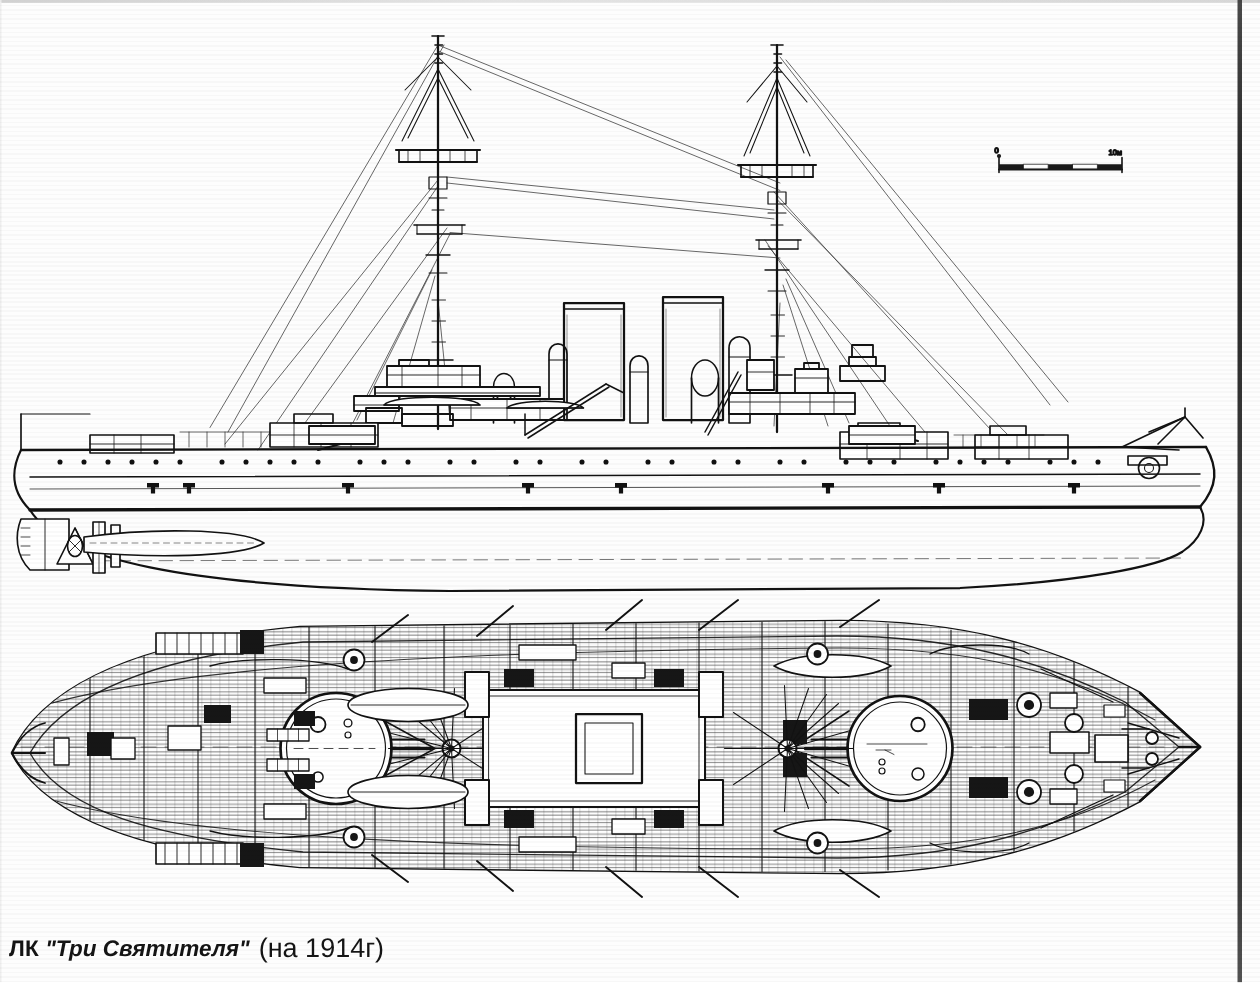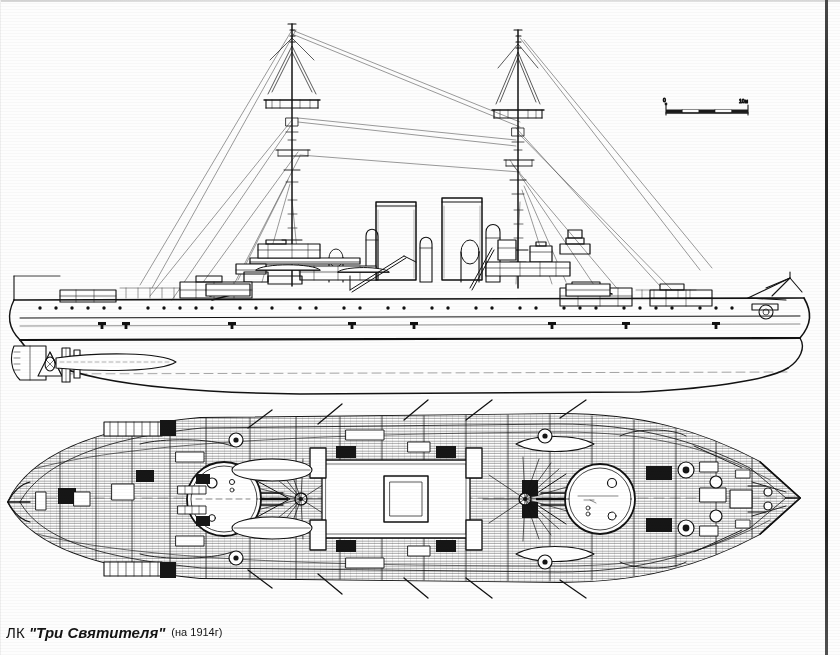--- a/index.html
+++ b/index.html
@@ -18,23 +18,23 @@
   .scan-edge-left{position:absolute;left:0;top:0;width:1px;height:655px;background:#efefef;}
   .scan-grain{position:absolute;inset:0;pointer-events:none;opacity:.05;
       background:repeating-linear-gradient(0deg,rgba(0,0,0,.5) 0 1px,transparent 1px 3px);}
 
   .drawing{position:absolute;left:0;top:0;width:840px;height:655px;}
   .drawing svg{display:block;}
 
   
   #caption{position:absolute;left:6px;top:620px;width:420px;height:24px;
            display:flex;align-items:center;white-space:nowrap;color:#141414;}
-  #caption .cap-pre{font-size:15px;font-weight:400;letter-spacing:.2px;}
+  #caption .cap-pre{font-size:15px;font-weight:700;letter-spacing:.2px;}
   #caption .cap-name{font-size:15px;font-weight:700;font-style:italic;margin-left:4px;}
-  #caption .cap-date{font-size:11px;font-weight:400;margin-left:6px;}
+  #caption .cap-date{font-size:18px;font-weight:400;margin-left:6px;}
 
   
   .sb-text{font-size:5px;font-family:"Liberation Sans",sans-serif;fill:#1a1a1a;}
 </style>
 </head>
 <body>
 
 <div id="sheet">
 
   <div class="scan-edge-top"></div>

